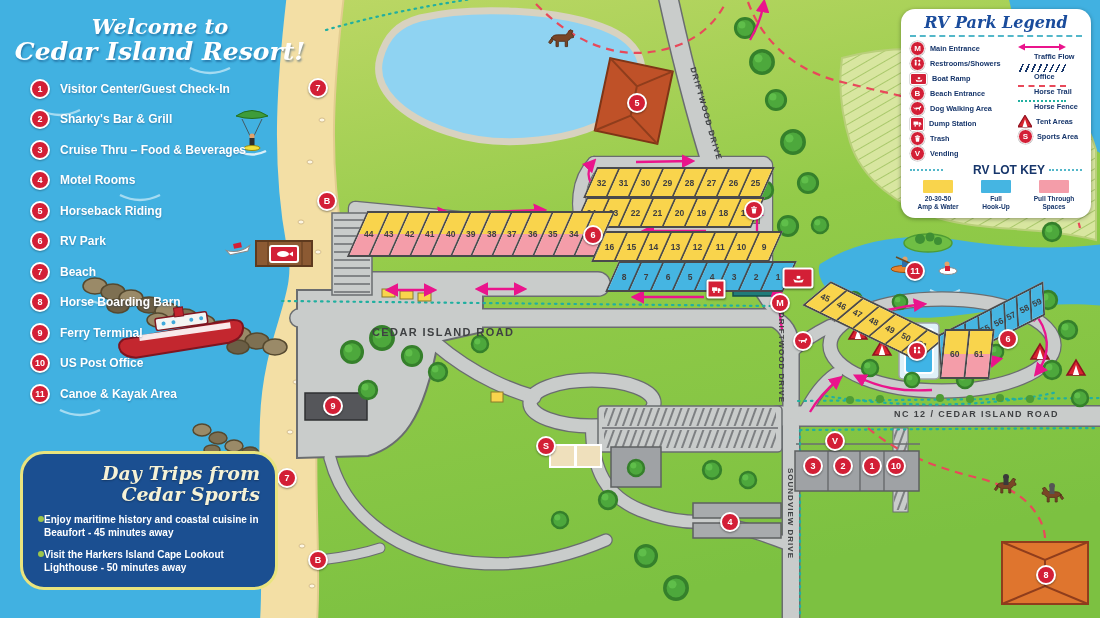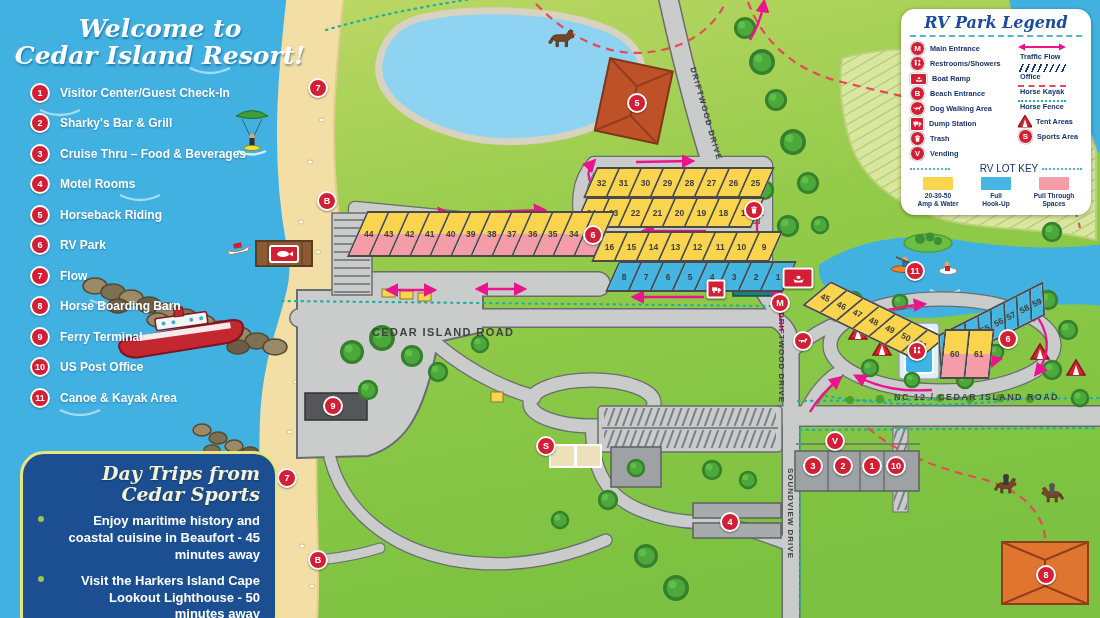--- a/index.html
+++ b/index.html
@@ -3,21 +3,21 @@
 <meta charset="utf-8">
 <style>
   html,body{margin:0;padding:0;background:#222;}
   #stage{position:relative;width:1100px;height:618px;overflow:hidden;
     background:#41B1E1;font-family:"Liberation Sans",sans-serif;}
   svg.terrain{position:absolute;left:0;top:0;}
   .script{font-family:"DejaVu Serif",serif;font-style:italic;font-weight:bold;}
 
   
   .welcome{position:absolute;left:14px;top:16px;width:292px;color:#fff;text-align:center;z-index:30;}
-  .welcome .t1{font-size:25px;line-height:1.05;text-shadow:1px 2px 2px rgba(10,60,110,.45);}
+  .welcome .t1{font-size:21px;line-height:1.05;text-shadow:1px 2px 2px rgba(10,60,110,.45);}
   .welcome .t2{font-size:25px;line-height:1.1;text-shadow:1px 2px 2px rgba(10,60,110,.45);}
   .loc-list{margin-top:13px;text-align:left;padding-left:16px;}
   .loc{display:flex;align-items:center;gap:10px;margin-bottom:10.5px;}
   .badge{width:16px;height:16px;border-radius:50%;background:#D31F36;border:2px solid #fff;
     color:#fff;font-size:9px;font-weight:bold;display:flex;align-items:center;justify-content:center;
     flex:0 0 auto;box-shadow:0 1px 2px rgba(0,0,0,.3);}
   .loc-label{font-size:12px;font-weight:bold;text-shadow:0 1px 2px rgba(0,40,90,.35);}
 
   
   .legend{position:absolute;left:901px;top:9px;width:190px;background:#fff;border-radius:14px;
@@ -30,37 +30,37 @@
   .cbadge{width:13px;height:13px;border-radius:50%;background:#D31F36;border:1.5px solid #fff;
     box-shadow:0 0 0 .5px #bbb;color:#fff;font-size:8px;font-weight:bold;display:flex;
     align-items:center;justify-content:center;flex:0 0 auto;}
   .cbr{width:15px;height:10px;border-radius:2px;background:#D31F36;border:1.5px solid #fff;
     box-shadow:0 0 0 .5px #bbb;display:flex;align-items:center;justify-content:center;flex:0 0 auto;}
   .csq{width:12px;height:12px;border-radius:2px;background:#D31F36;border:1.5px solid #fff;
     box-shadow:0 0 0 .5px #bbb;display:flex;align-items:center;justify-content:center;flex:0 0 auto;}
   .gly{width:9px;height:9px;display:block;}
   .lg-right{flex:1;padding-top:1px;}
   .lg-sample{height:10px;display:flex;align-items:center;}
-  .lg-rlabel{font-size:7.3px;font-weight:bold;margin:0 0 3px 2px;}
+  .lg-rlabel{font-size:7.3px;font-weight:bold;margin:0 0 3px 16px;}
   .parking-hatch{width:48px;height:8px;background:repeating-linear-gradient(115deg,transparent 0 4px,#17366B 4px 5.5px);}
   .trail-dash{width:48px;border-top:2.5px dashed #E8495A;height:0;margin-top:4px;}
   .fence-dot{width:48px;border-top:2.5px dotted #21AFA0;height:0;margin-top:4px;}
   .lg-inline{display:flex;align-items:center;gap:4px;height:15px;font-size:7.3px;font-weight:bold;}
   .lotkey-head{display:flex;align-items:center;gap:4px;margin-top:2px;}
   .lotkey-head .dots{flex:1;border-top:2px dotted #53B7C9;}
-  .lotkey-head .kt{font-size:10px;font-weight:normal;color:#17366B;margin-left:26px;}
+  .lotkey-head .kt{font-size:12px;font-weight:bold;color:#17366B;margin-left:26px;}
   .lotkey-items{display:flex;justify-content:space-between;margin-top:3px;}
   .lk{width:56px;text-align:center;font-size:6.6px;font-weight:bold;line-height:1.2;}
   .swatch{width:30px;height:13px;margin:0 auto 2px;border-radius:1px;}
 
   
   .daytrips{position:absolute;left:20px;top:451px;width:258px;background:#1B4F91;
     border:3px solid #E9E47E;border-radius:24px;padding:9px 15px 13px;color:#fff;z-index:30;box-sizing:border-box;}
   .dt-t1,.dt-t2{text-align:right;font-size:19px;line-height:1.08;color:#F6F2D6;text-shadow:0 1px 2px rgba(0,0,0,.3);}
-  .dt-item{display:flex;gap:24px;font-size:13px;font-weight:bold;margin-top:9px;line-height:1.3;text-align:right;}
+  .dt-item{display:flex;gap:0;font-size:10px;font-weight:bold;margin-top:9px;line-height:1.3;}
   .dt-dot{width:6px;height:6px;border-radius:50%;background:#9DC54B;margin-top:3px;flex:0 0 auto;}
 
   
   .roadlabel{position:absolute;color:#3F4143;font-weight:bold;font-size:11px;letter-spacing:1.4px;
     white-space:nowrap;z-index:20;}
   .vert{writing-mode:vertical-rl;letter-spacing:1px;font-size:8px;}
 
   
   .lotwrap{position:absolute;z-index:15;}
   .lotrow{display:flex;border:2px solid #4A4A4C;background:#fff;width:max-content;}
@@ -690,21 +690,21 @@
     <div class="cell">
           <span class="num">60</span>
         </div>
         <div class="cell">
           <span class="num">61</span>
         </div>
       </div>
   </div>
 
   <div class="roadlabel" style="left:372px;top:326px">CEDAR ISLAND ROAD</div>
-  <div class="roadlabel" style="left:894px;top:392px;font-size:9px">NC 12 / CEDAR ISLAND ROAD</div>
+  <div class="roadlabel" style="left:894px;top:409px;font-size:9px">NC 12 / CEDAR ISLAND ROAD</div>
   <div class="roadlabel" style="left:697px;top:66px;transform:rotate(74deg);transform-origin:left top;font-size:8px">DRIFTWOOD DRIVE</div>
   <div class="roadlabel vert" style="left:777px;top:312px">DRIFTWOOD DRIVE</div>
   <div class="roadlabel vert" style="left:786px;top:468px">SOUNDVIEW DRIVE</div>
 
   <div class="mk" style="left:872px;top:466px">1</div>
   <div class="mk" style="left:843px;top:466px">2</div>
   <div class="mk" style="left:813px;top:466px">3</div>
   <div class="mk" style="left:896px;top:466px">10</div>
   <div class="mk" style="left:835px;top:441px">V</div>
   <div class="mk" style="left:730px;top:522px">4</div>
@@ -776,21 +776,21 @@
           <span class="loc-label">Horseback Riding</span>
         </div>
 
         <div class="loc">
           <span class="badge">6</span>
           <span class="loc-label">RV Park</span>
         </div>
 
         <div class="loc">
           <span class="badge">7</span>
-          <span class="loc-label">Flow</span>
+          <span class="loc-label">Beach</span>
         </div>
 
         <div class="loc">
           <span class="badge">8</span>
           <span class="loc-label">Horse Boarding Barn</span>
         </div>
 
         <div class="loc">
           <span class="badge">9</span>
           <span class="loc-label">Ferry Terminal</span>
@@ -870,21 +870,21 @@
           <svg width="48" height="10">
               <line x1="7" y1="5" x2="41" y2="5" stroke="#EA148C" stroke-width="2"></line>
               <path d="M0,5 7,1.5 7,8.5Z" fill="#EA148C"></path>
               <path d="M48,5 41,1.5 41,8.5Z" fill="#EA148C"></path>
             </svg>
         </div>
         <div class="lg-rlabel">Traffic Flow</div>
         <div class="lg-sample parking-hatch"></div>
         <div class="lg-rlabel">Office</div>
         <div class="lg-sample trail-dash"></div>
-        <div class="lg-rlabel">Horse Kayak</div>
+        <div class="lg-rlabel">Horse Trail</div>
         <div class="lg-sample fence-dot"></div>
         <div class="lg-rlabel">Horse Fence</div>
         <div class="lg-inline">
             <svg width="14" height="13" viewBox="-9 -8 18 16">
               <use href="#tent"></use>
             </svg>
             <span>Tent Areas</span>
           </div>
         <div class="lg-inline">
             <span class="cbadge">S</span>

